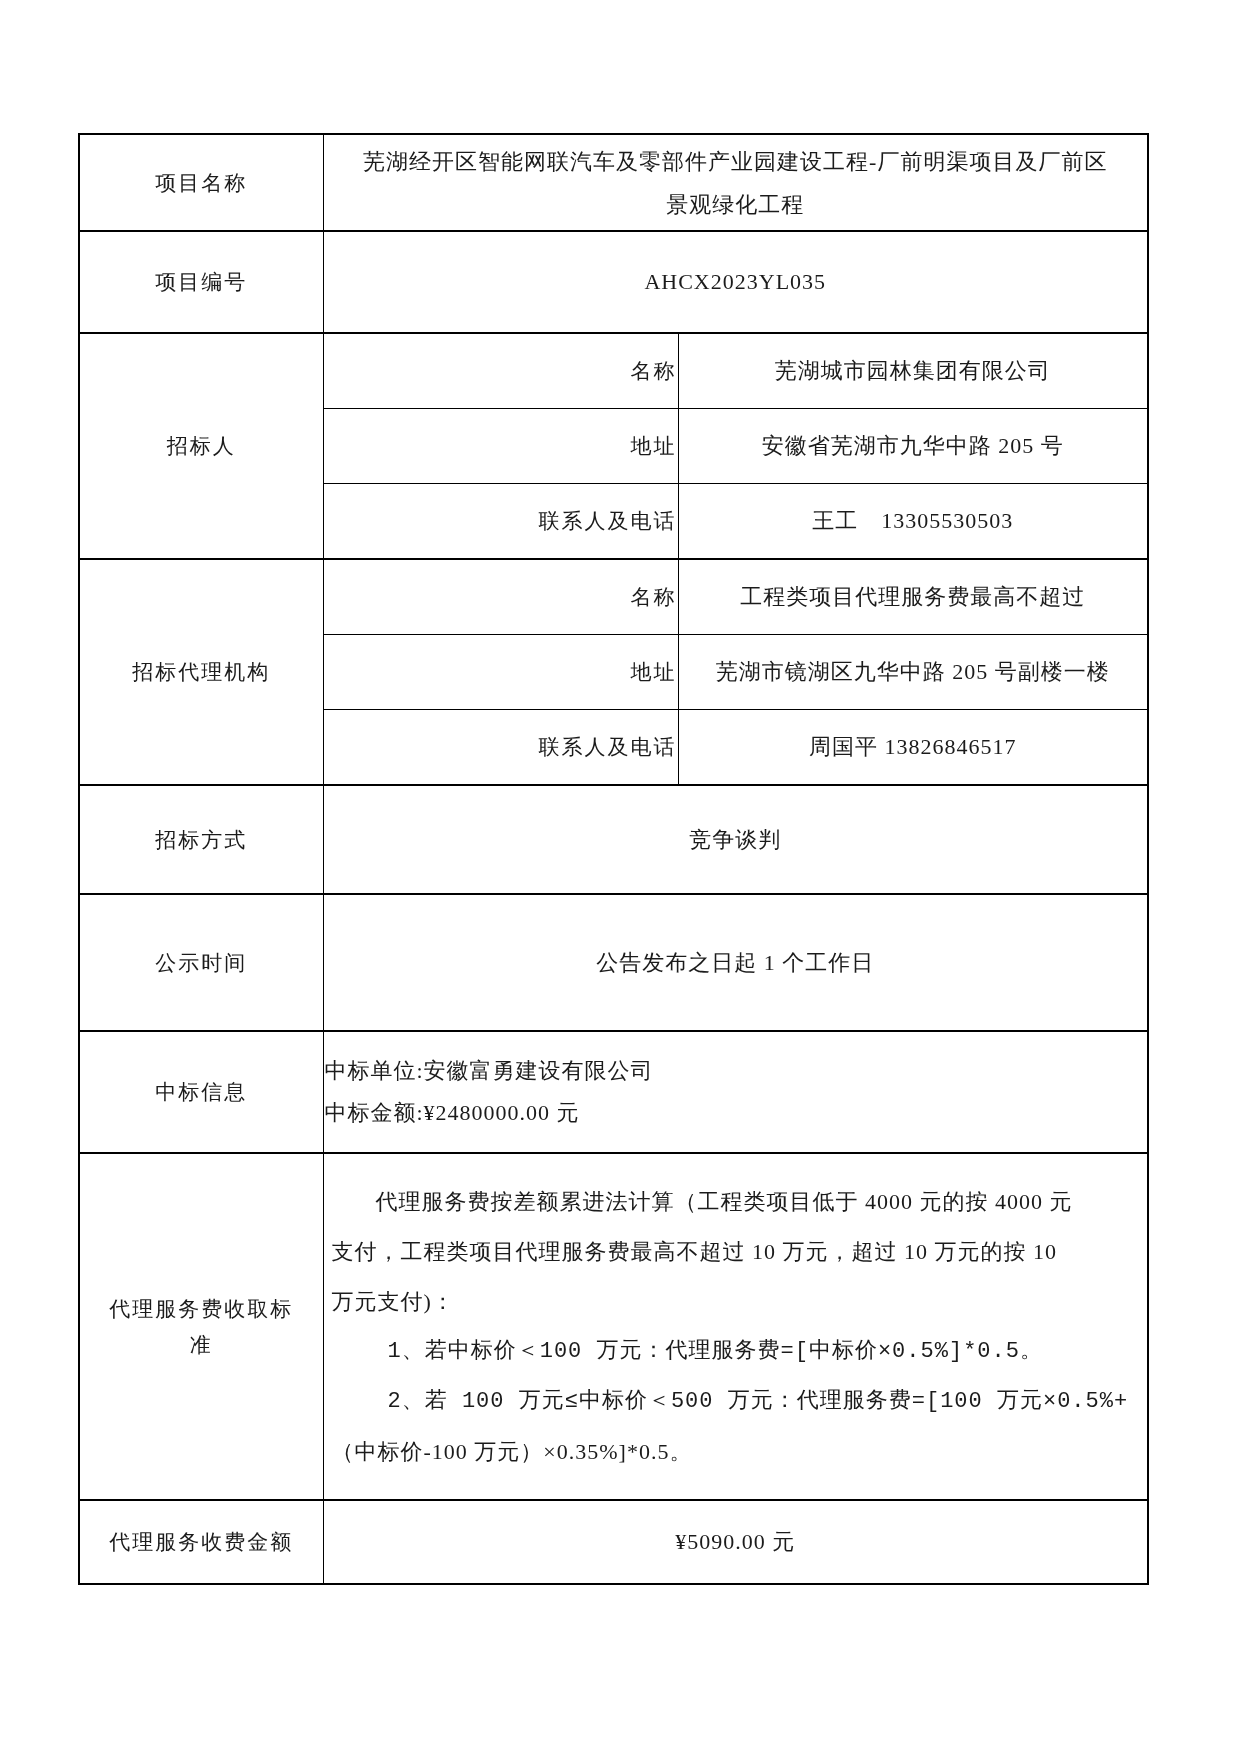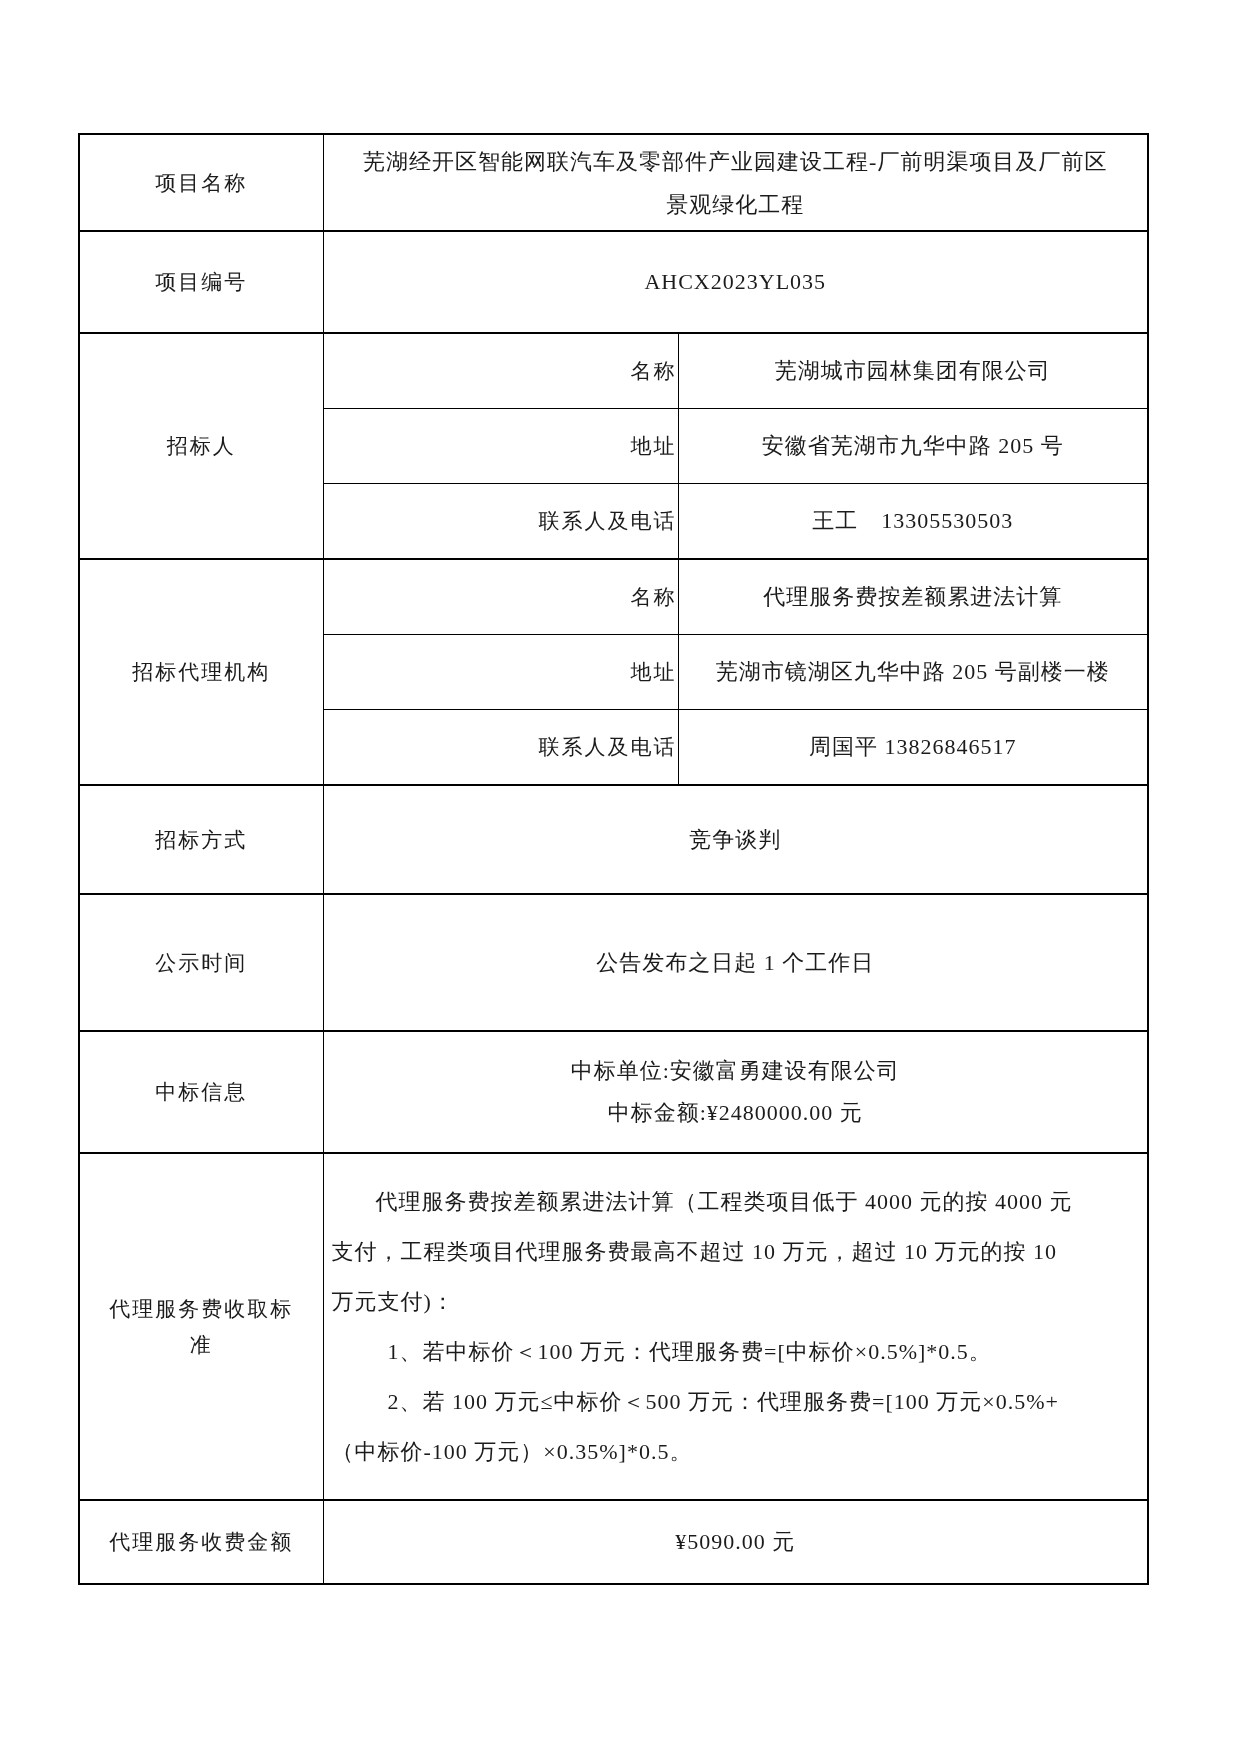--- a/index.html
+++ b/index.html
@@ -49,30 +49,30 @@
   td.val{
     text-align:center;
     letter-spacing:1px;
     padding:0 14px;
     margin-left:40px;
   }
   td.val.pn{
     padding:0 36px;
     line-height:43px;
   }
-  td.center-lines{text-align:center;}
+  td.center-lines{}
   .bid-line{line-height:42px;letter-spacing:1px;}
   td.fee{
     text-align:left;
     padding:0 8px;
     letter-spacing:1px;
   }
   .fee-line{line-height:50px;}
   .fee-line.ind1{text-indent:44px;}
-  .fee-line.ind2{text-indent:56px;}
+  .fee-line.ind2{text-indent:56px;font-family:Liberation Mono, monospace;}
 </style>
 </head>
 <body>
 
 <div>
   <table class="doc-table">
     <colgroup>
       <col style="width:244px">
       <col style="width:355px">
       <col style="width:470px">
@@ -99,21 +99,21 @@
       <td class="val">安徽省芜湖市九华中路 205 号</td>
     </tr>
     <tr class="h72">
       <td class="fld">联系人及电话</td>
       <td class="val">王工　13305530503</td>
     </tr>
 
     <tr class="sec h72">
       <td class="lbl" rowspan="3">招标代理机构</td>
       <td class="fld">名称</td>
-      <td class="val">代理服务费按差额累进法计算</td>
+      <td class="val">工程类项目代理服务费最高不超过</td>
     </tr>
     <tr class="h72">
       <td class="fld">地址</td>
       <td class="val">芜湖市镜湖区九华中路 205 号副楼一楼</td>
     </tr>
     <tr class="h72">
       <td class="fld">联系人及电话</td>
       <td class="val">周国平 13826846517</td>
     </tr>
 

